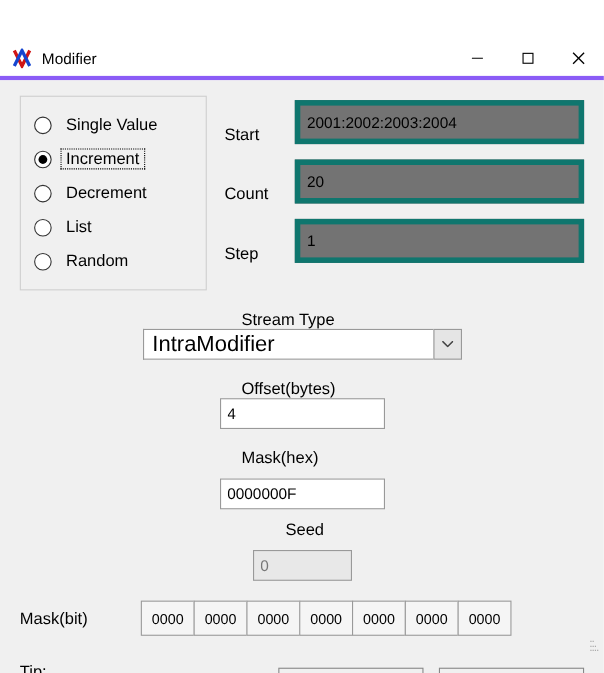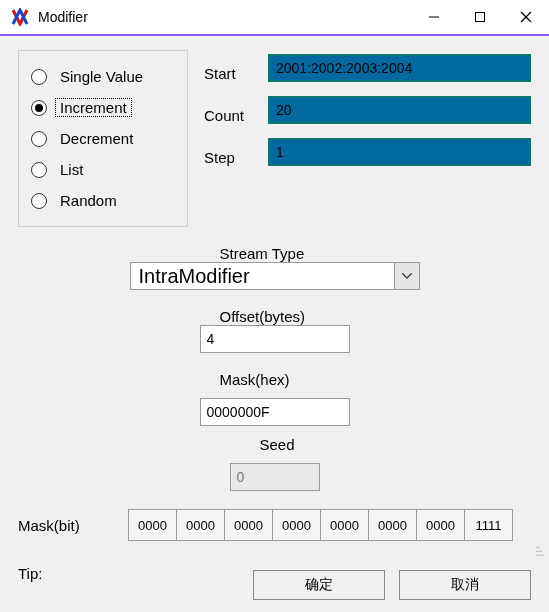--- a/index.html
+++ b/index.html
@@ -9,22 +9,23 @@
       background: #fff;
       color: #000;
       width: 549px;
       height: 612px;
       overflow: hidden;
     }
     .titlebar {
       height: 36px;
       display: flex;
       align-items: center;
-      border-bottom: 2px solid #8b5cf6;
-      background: #fff;
+      border-bottom: 4px solid #8b5cf6;
+      background: #fff;
+      margin-top: 37px;
     }
     .titlebar-icon {
       width: 20px;
       height: 20px;
       margin-left: 10px;
       margin-right: 8px;
       display: flex;
       align-items: center;
       justify-content: center;
     }
@@ -97,23 +98,23 @@
     .param-row {
       display: flex;
       align-items: flex-end;
       margin-bottom: 14px;
     }
     .param-label {
       width: 64px;
       font-size: 15px;
     }
     .param-input {
-      border: 2px solid #0f766e;
-      background: #0369a1;
-      height: 28px;
+      border: 5px solid #0f766e;
+      background: #737373;
+      height: 40px;
       padding: 2px 6px;
       font-size: 14px;
       font-family: inherit;
       flex: 1;
       min-width: 0;
     }
     .form-row {
       display: flex;
       align-items: center;
       margin-top: 18px;
@@ -325,21 +326,20 @@
   <div class="bit-row">
     <span class="form-label">Mask(bit)</span>
     <div class="bit-cells">
       <div class="bit-cell">0000</div>
       <div class="bit-cell">0000</div>
       <div class="bit-cell">0000</div>
       <div class="bit-cell">0000</div>
       <div class="bit-cell">0000</div>
       <div class="bit-cell">0000</div>
       <div class="bit-cell">0000</div>
-      <div class="bit-cell">1111</div>
     </div>
   </div>
 
   <div class="tip-row">Tip:</div>
 
   <div class="grip">. .<br>. . .<br>. . . .</div>
 
   <div class="button-bar">
     <button class="dlg-btn">确定</button>
     <button class="dlg-btn">取消</button>

